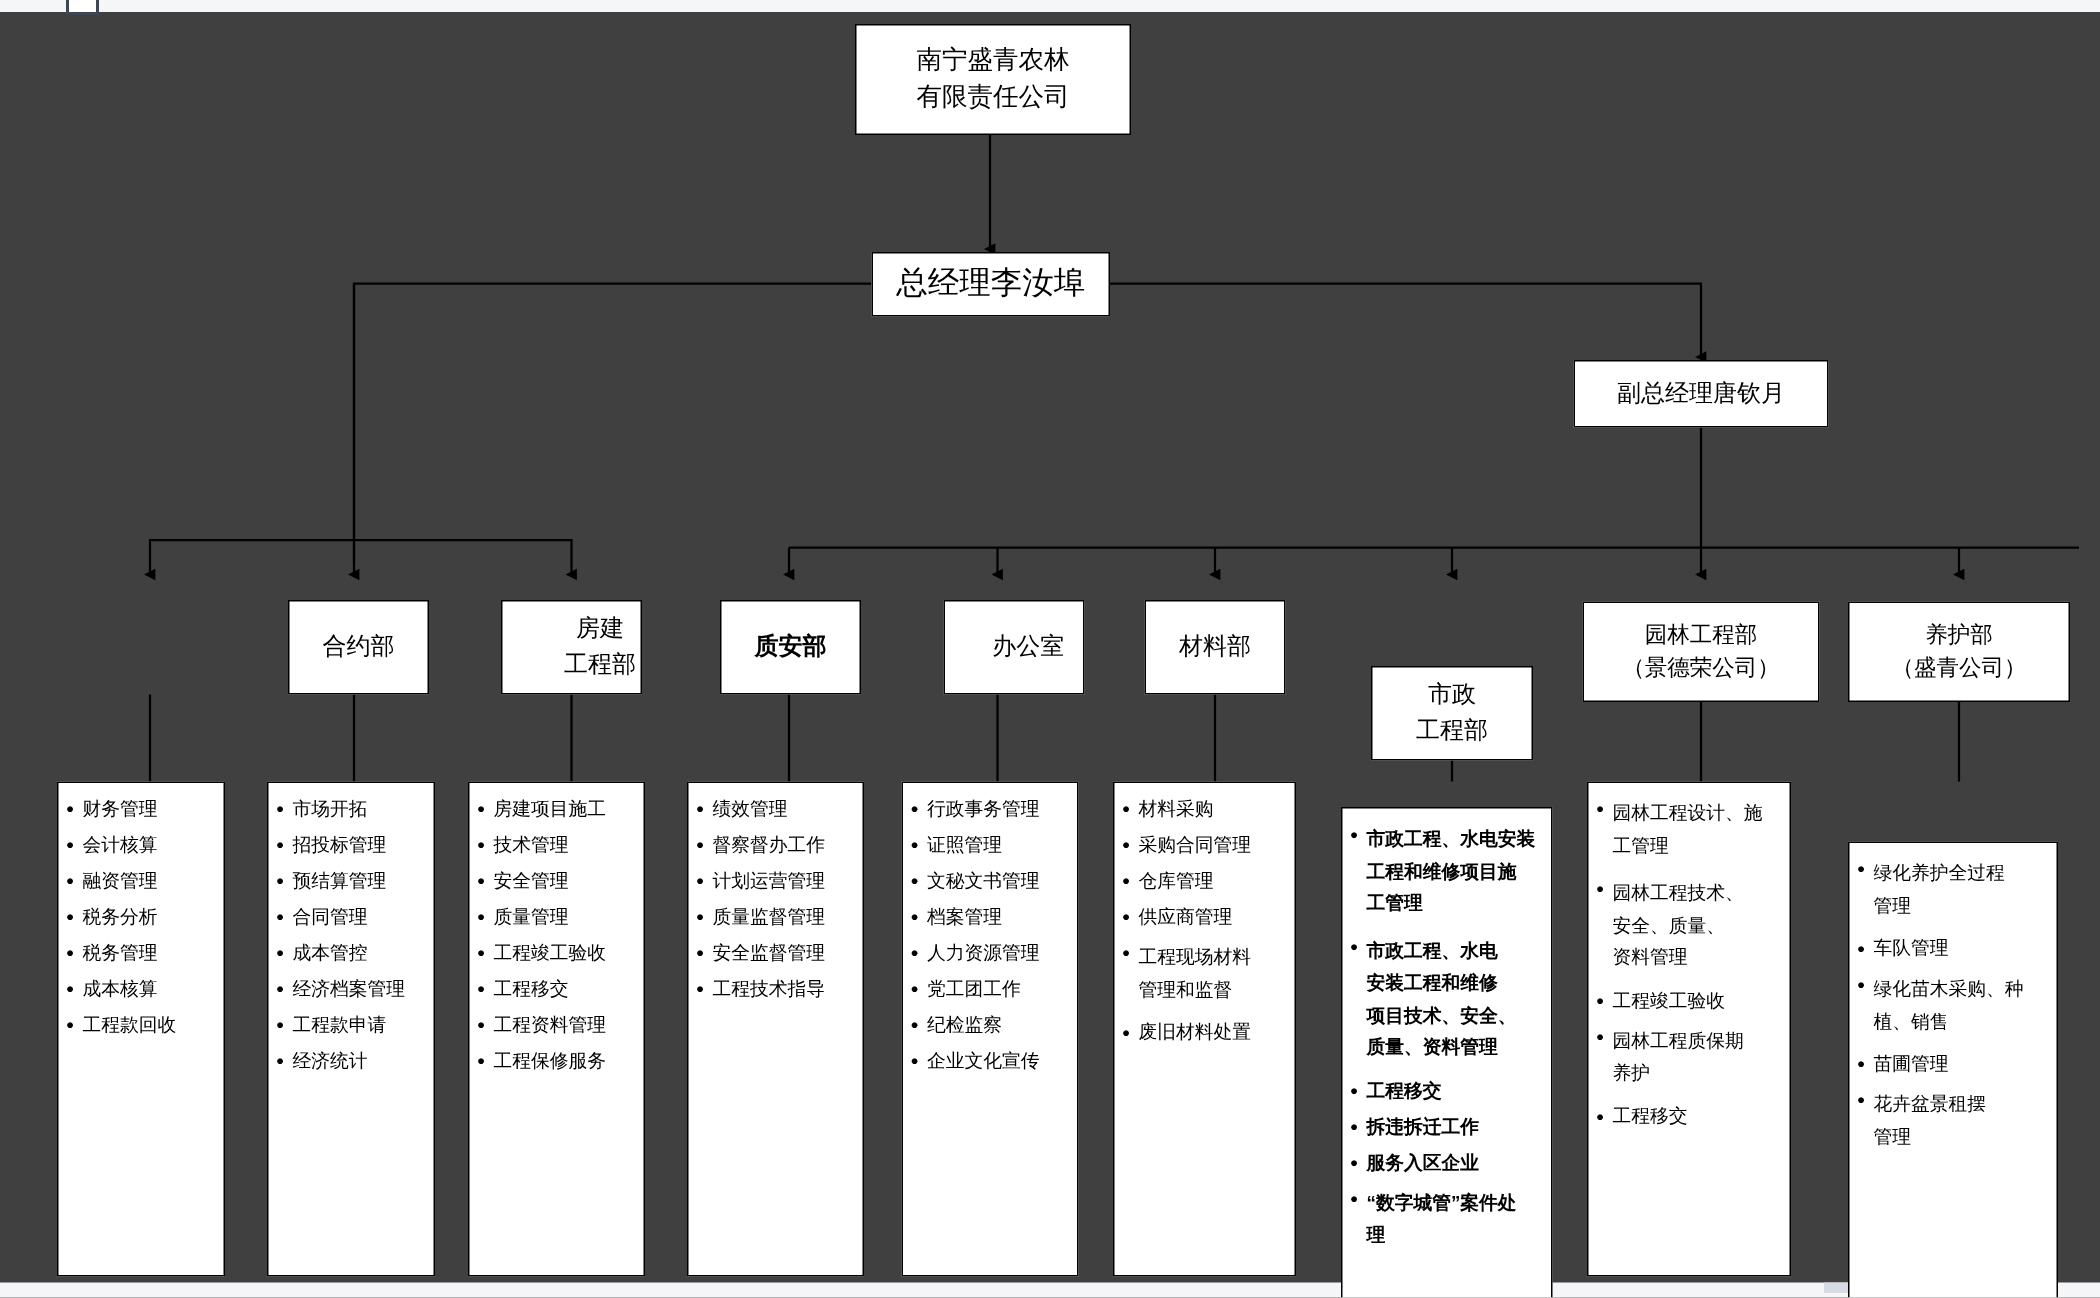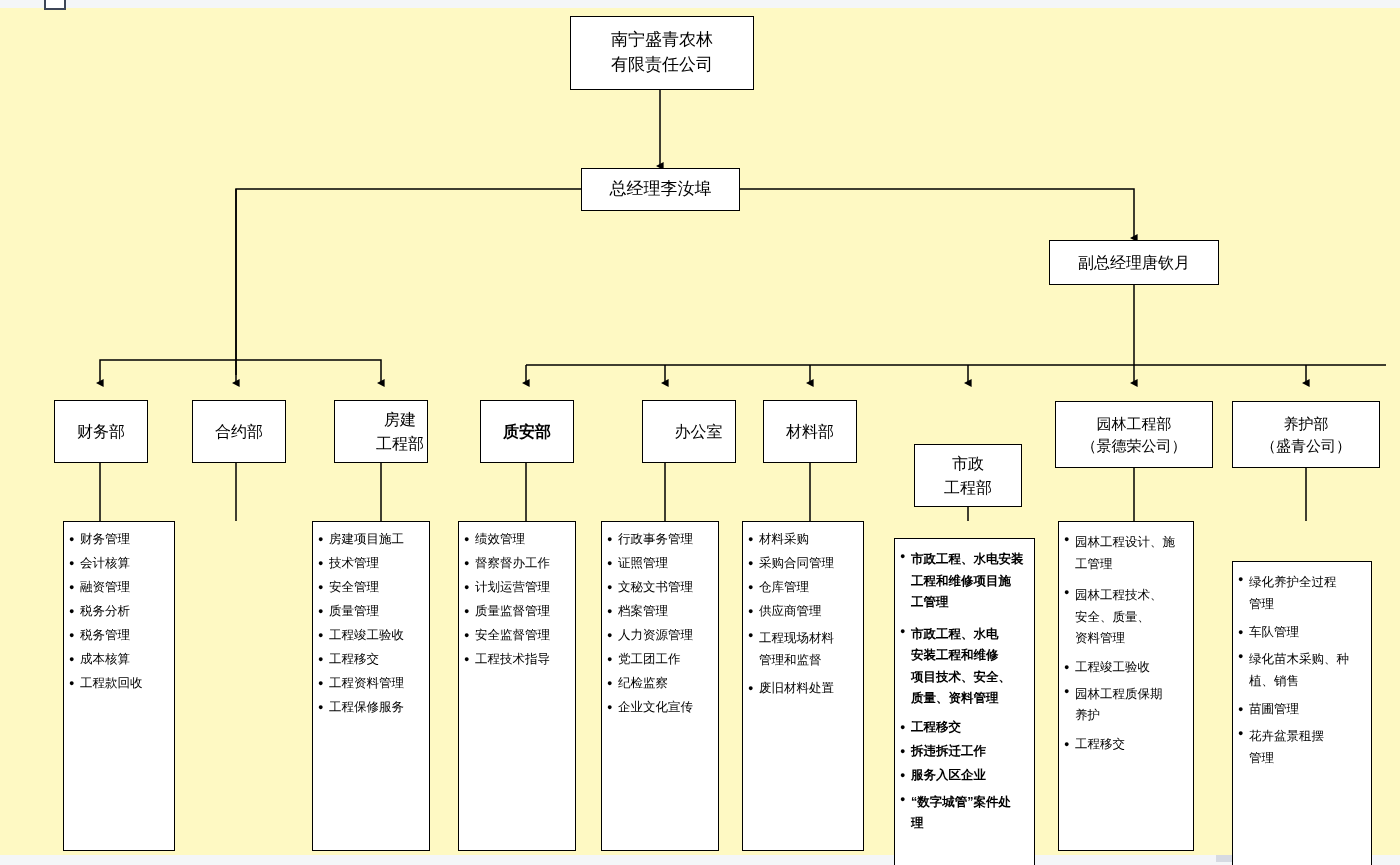--- a/index.html
+++ b/index.html
@@ -9,21 +9,21 @@
   }
   body {
     font-family: "Liberation Sans", "DejaVu Sans", sans-serif;
     color: #000000;
   }
   #canvas {
     position: relative;
     width: 1400px;
     height: 865px;
     overflow: hidden;
-    background: #fef9c3;
+    background: #404040;
   }
   
   .top-strip {
     position: absolute;
     left: 0; top: 0;
     width: 1400px; height: 8px;
     background: #f4f6f8;
   }
   .top-tab {
     position: absolute;
@@ -62,21 +62,21 @@
     display: flex;
     flex-direction: column;
     align-items: center;
     justify-content: center;
     text-align: center;
     line-height: 1.45;
   }
   .box .line { display: block; white-space: nowrap; }
 
   .root-box  { font-size: 17px; }
-  .gm-box    { font-size: 17px; }
+  .gm-box    { font-size: 21px; }
   .dgm-box   { font-size: 16px; }
   .dept-box  { font-size: 16px; }
 
   .list-box {
     position: absolute;
     box-sizing: border-box;
     border: 1.5px solid #000000;
     background: #ffffff;
     font-size: 12.5px;
     line-height: 1.12;
@@ -161,38 +161,35 @@
   </div>
 
   <div class="box gm-box" style="left:581px; top:168px; width:159px; height:43px;">
     <span class="line">总经理李汝埠</span>
   </div>
 
   <div class="box dgm-box" style="left:1049px; top:240px; width:170px; height:45px;">
     <span class="line">副总经理唐钦月</span>
   </div>
 
-  <div class="box dept-box" style="left:54px; top:400px; width:94px; height:63px;">
-    <span class="line">财务部</span>
-  </div>
 
   <div class="box dept-box" style="left:192px; top:400px; width:94px; height:63px;">
     <span class="line">合约部</span>
   </div>
 
   <div class="box dept-box" style="left:334px; top:400px; width:94px; height:63px;padding-left:38px;">
     <span class="line">房建</span>
     <span class="line">工程部</span>
   </div>
 
   <div class="box dept-box" style="left:480px; top:400px; width:94px; height:63px;font-weight:bold;">
     <span class="line">质安部</span>
   </div>
 
-  <div class="box dept-box" style="left:642px; top:400px; width:94px; height:63px;padding-left:19px;">
+  <div class="box dept-box" style="left:629px; top:400px; width:94px; height:63px;padding-left:19px;">
     <span class="line">办公室</span>
   </div>
 
   <div class="box dept-box" style="left:763px; top:400px; width:94px; height:63px;">
     <span class="line">材料部</span>
   </div>
 
   <div class="box dept-box" style="left:914px; top:400px; width:108px; height:63px;margin-top:44px;">
     <span class="line">市政</span>
     <span class="line">工程部</span>
@@ -201,32 +198,44 @@
   <div class="box dept-box" style="left:1055px; top:401px; width:158px; height:67px; font-size:15px;">
     <span class="line">园林工程部</span>
     <span class="line">（景德荣公司）</span>
   </div>
 
   <div class="box dept-box" style="left:1232px; top:401px; width:148px; height:67px; font-size:15px;">
     <span class="line">养护部</span>
     <span class="line">（盛青公司）</span>
   </div>
 
-  <div class="list-box" style="left:38px; top:521px; width:112px; height:330px;margin-left:25px;">
+  <div class="list-box" style="left:38px; top:521px; width:112px; height:330px;">
     <ul>
         <li>财务管理</li>
         <li>会计核算</li>
         <li>融资管理</li>
         <li>税务分析</li>
         <li>税务管理</li>
         <li>成本核算</li>
         <li>工程款回收</li>
       </ul>
   </div>
 
+  <div class="list-box" style="left:178px; top:521px; width:112px; height:330px;">
+    <ul>
+        <li>市场开拓</li>
+        <li>招投标管理</li>
+        <li>预结算管理</li>
+        <li>合同管理</li>
+        <li>成本管控</li>
+        <li>经济档案管理</li>
+        <li>工程款申请</li>
+        <li>经济统计</li>
+      </ul>
+  </div>
 
   <div class="list-box" style="left:312px; top:521px; width:118px; height:330px;">
     <ul>
         <li>房建项目施工</li>
         <li>技术管理</li>
         <li>安全管理</li>
         <li>质量管理</li>
         <li>工程竣工验收</li>
         <li>工程移交</li>
         <li>工程资料管理</li>

